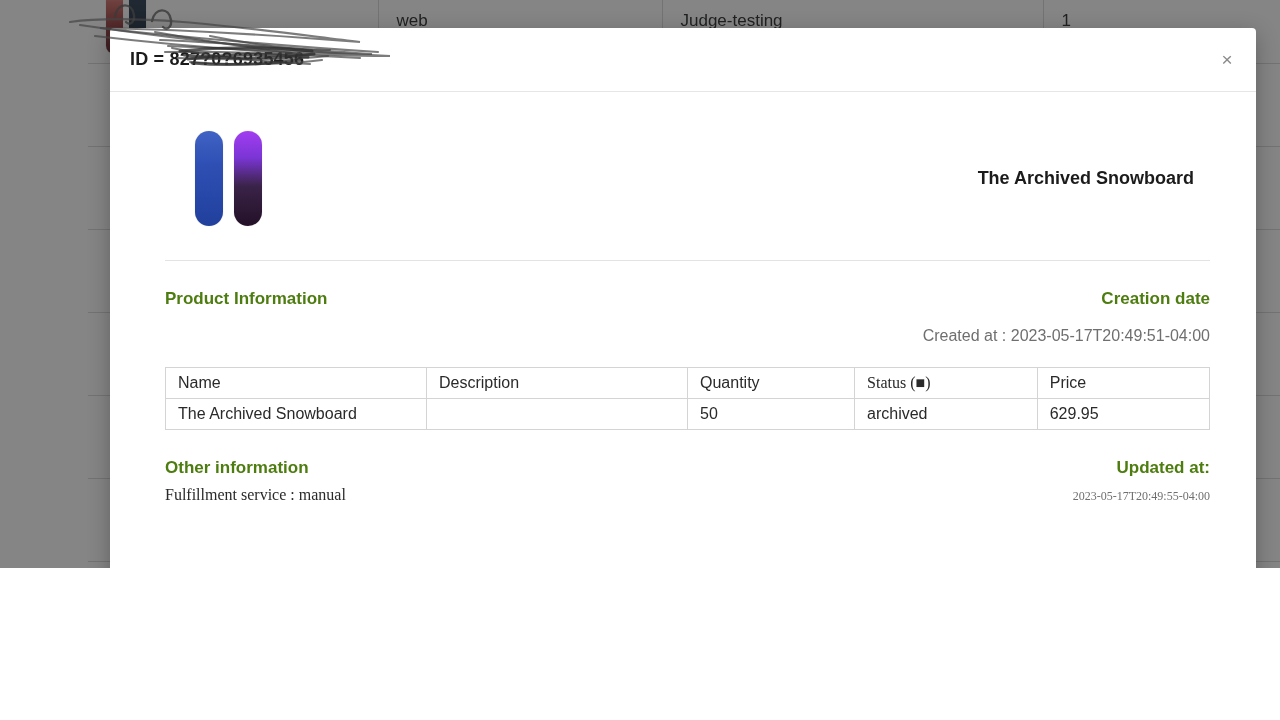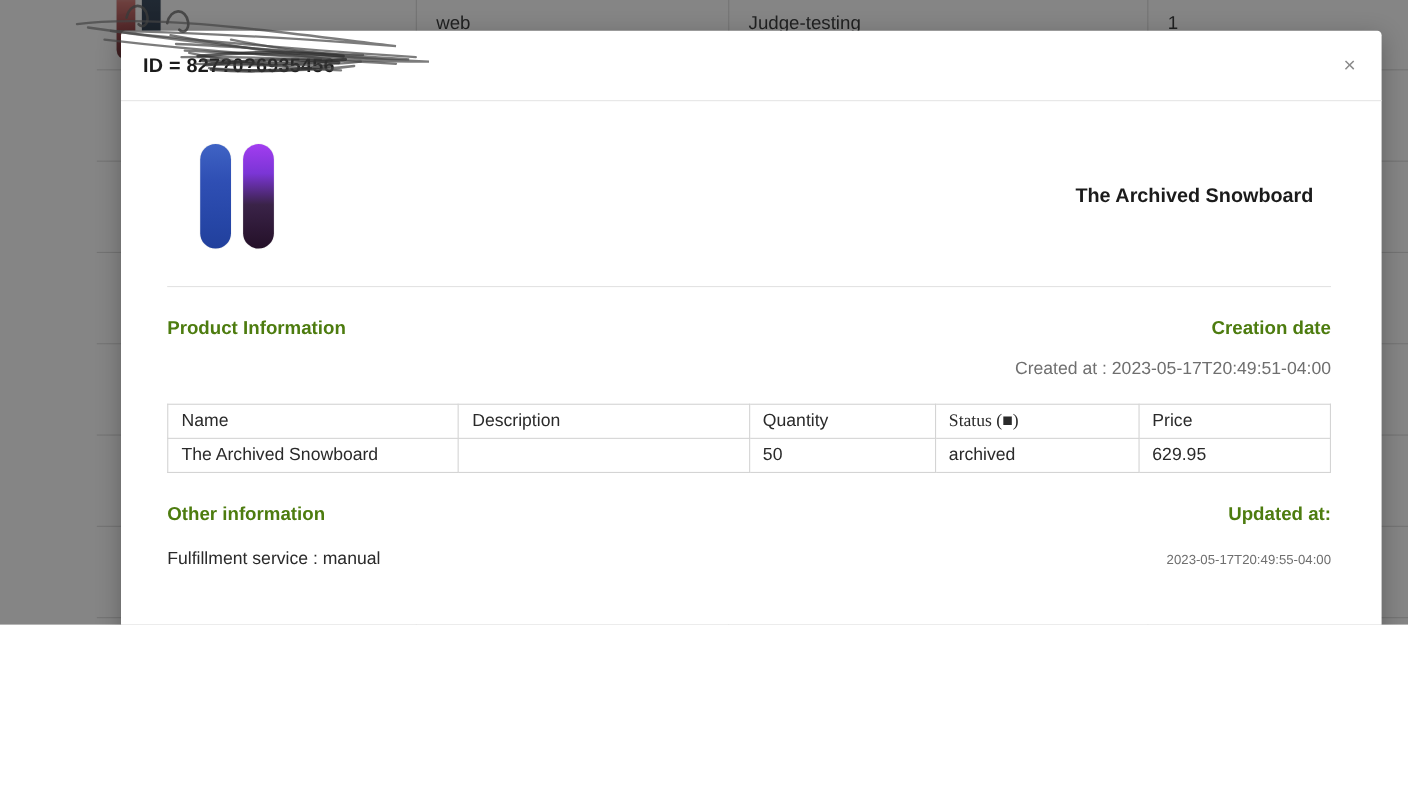--- a/index.html
+++ b/index.html
@@ -111,21 +111,21 @@
     font-size: 19px;
     line-height: 1;
     cursor: pointer;
     background: none;
     border: none;
     font-family: "Liberation Sans", sans-serif;
   }
 
   .modal-body {
     flex: 1 1 auto;
-    padding: 26px 46px 0 42px;
+    padding: 26px 46px 0 55px;
     position: relative;
   }
 
   .hero {
     display: flex;
     align-items: center;
     justify-content: space-between;
     height: 120px;
     padding: 0 2px;
   }
@@ -193,21 +193,22 @@
   .other-row {
     display: flex;
     justify-content: space-between;
     align-items: baseline;
     margin-top: 28px;
   }
   .other-line {
     display: flex;
     justify-content: space-between;
     align-items: baseline;
-    margin-top: 22px;
+    margin-top: 8px;
+    font-family: Liberation Serif, serif;
   }
   .other-text { font-size: 16px; color: #2a2a2a; }
   .updated-val { font-size: 12px; color: #6f6f6f; }
 
   .modal-footer {
     flex: 0 0 72px;
     border-top: 1px solid #e6e6e6;
     display: flex;
     align-items: center;
     justify-content: flex-end;

